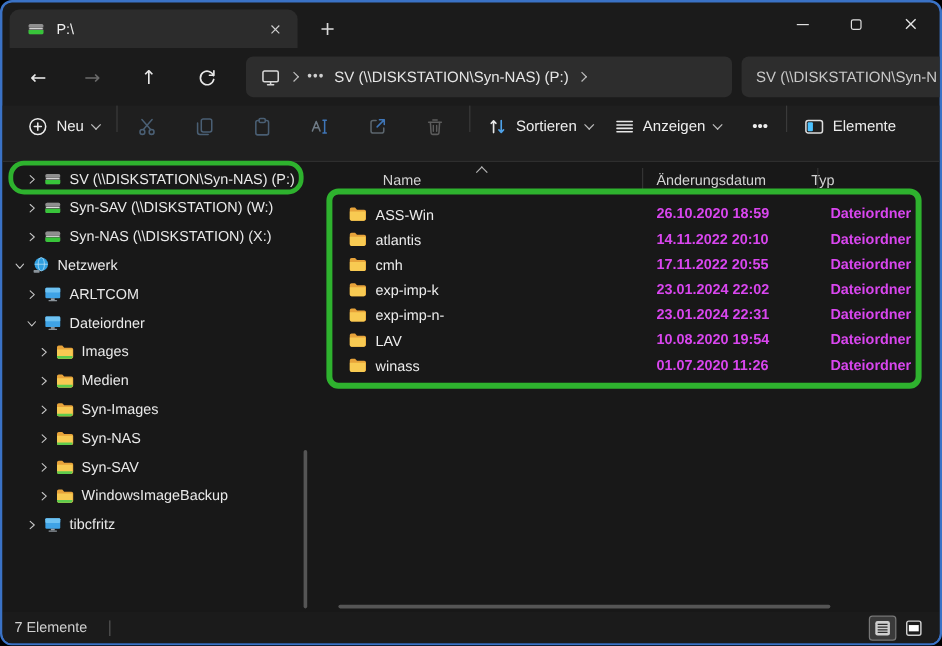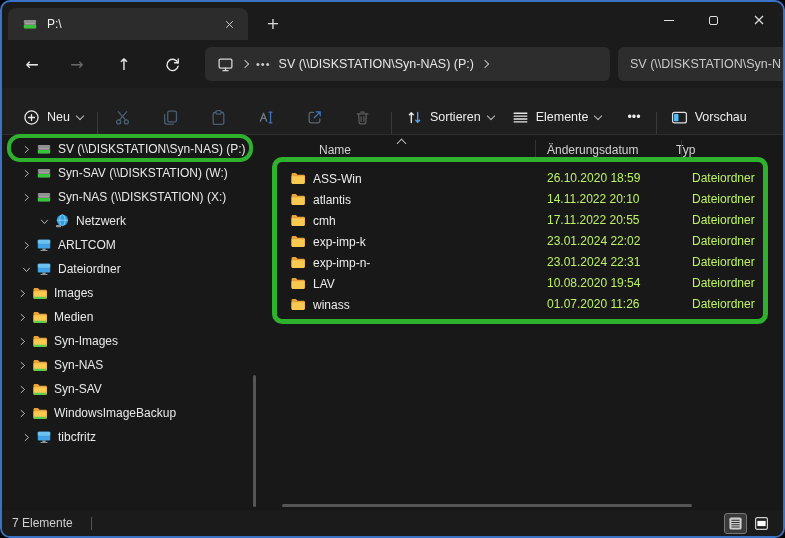--- a/index.html
+++ b/index.html
@@ -37,51 +37,51 @@
   .addr .dots { font-size:11px; color:#cfcfcf; letter-spacing:1px; }
   .chev { width:6px; height:6px; border-right:1.4px solid #bdbdbd; border-bottom:1.4px solid #bdbdbd; display:inline-block; }
   .chev.r { transform:rotate(-45deg); }
   .chev.d { transform:rotate(45deg); margin-top:-2px; }
   .search { position:absolute; left:616px; top:7px; width:180px; height:34px; background:#2d2d2d;
             border-radius:6px; border:none; outline:none; color:#c9c9c9; font-size:12.5px;
             padding:0 0 0 12px; font-family:"Liberation Sans","DejaVu Sans",sans-serif; }
 
   
   .toolbar { position:absolute; left:0; top:86px; right:0; height:47px; background:#1f1f1f;
-             border-bottom:1px solid #2e2e2e; display:flex; align-items:flex-end; padding:0 12px; }
+             border-bottom:1px solid #2e2e2e; display:flex; align-items:flex-start; padding:0 12px; }
   .tbtn { display:flex; align-items:center; gap:7px; color:#ededed; font-size:12.5px; height:34px;
           padding:0 9px; border-radius:5px; }
   .tico { width:36px; height:34px; display:flex; align-items:center; justify-content:center; border-radius:5px; }
   .tsep { width:1px; height:22px; background:#3a3a3a; margin:0 5px; }
   .sp { flex:0 0 auto; }
 
   
   .body { position:absolute; left:0; top:133px; right:0; bottom:26px; background:#181818; display:flex; }
 
   .sidebar { width:266px; position:relative; flex:0 0 auto; }
   .stree { padding-top:2px; }
   .sitem { display:flex; align-items:center; height:24px; font-size:12px; color:#e9e9e9; gap:0; }
   .sitem .chevbox { width:16px; display:flex; justify-content:center; flex:0 0 auto; }
   .sitem .sico { width:20px; display:flex; justify-content:center; flex:0 0 auto; margin-right:4px; }
-  .lvl0 { padding-left:6px;margin-left:28px; } .lvl1 { padding-left:16px; } .lvl2 { padding-left:12px; }
+  .lvl0 { padding-left:6px; } .lvl1 { padding-left:16px; } .lvl2 { padding-left:26px; }
   .sscroll { position:absolute; right:12px; top:240px; width:3px; height:132px; background:#555; border-radius:2px; }
 
   .main { flex:1; position:relative; }
   .colhead { position:absolute; left:0; top:4px; right:6px; height:22px; color:#d2d2d2; font-size:12px; }
   .colhead .cname { position:absolute; left:15px; top:4px;margin-left:36px; }
   .colhead .cmod  { position:absolute; left:279px; top:4px; }
   .colhead .ctyp  { position:absolute; left:408px; top:4px; }
   .colsep { position:absolute; top:1px; width:1px; height:20px; background:#333; }
   .caretup { position:absolute; left:130px; top:1px; width:7px; height:7px;
              border-top:1.5px solid #b5b5b5; border-right:1.5px solid #b5b5b5; transform:rotate(-45deg); }
   .rows { position:absolute; left:0; top:32px; right:0; }
   .row { height:21px; display:grid; grid-template-columns:279px 145px auto; align-items:center;
          font-size:12px; color:#ececec; }
   .row .ncell { display:flex; align-items:flex-end; gap:7px; padding-left:22px; }
-  .row .dcell, .row .tcell { color:#bef264; }
+  .row .dcell, .row .tcell { color:#d946ef;font-weight:bold; }
   .hscroll { position:absolute; left:14px; top:369px; width:410px; height:3px; background:#555; border-radius:2px; }
 
   
   .statusbar { position:absolute; left:0; bottom:0; right:0; height:26px; background:#1b1b1b;
                display:flex; align-items:center; padding:0 10px; color:#d0d0d0; font-size:12px; }
   .sdiv { width:1px; height:13px; background:#555; margin-left:18px; }
   .statusbar .grow { flex:1; }
   .vbtn { width:23px; height:21px; display:flex; align-items:center; justify-content:center;
           border-radius:3px; margin-left:3px; }
   .vbtn.active { background:#3a3a3a; border:1px solid #777; }
@@ -287,30 +287,30 @@
       <svg class="ic" width="17" height="17">
           <use href="#i-sort"></use>
         </svg>
       <span>Sortieren</span>
       <span class="chev d"></span>
     </div>
     <div class="tbtn sp">
       <svg class="ic" width="17" height="17">
           <use href="#i-lines"></use>
         </svg>
-      <span>Elemente</span>
+      <span>Anzeigen</span>
       <span class="chev d"></span>
     </div>
     <div class="tbtn sp" style="margin-left:8px;">•••</div>
     <div class="tsep" style="margin-left:6px;"></div>
     <div class="tbtn sp">
       <svg class="ic" width="17" height="17">
           <use href="#i-preview"></use>
         </svg>
-      <span>Vorschau</span>
+      <span>Elemente</span>
     </div>
   </div>
 
   <div class="body">
 
     <div class="sidebar">
       <div class="stree">
         <div class="sitem lvl1">
           <span class="chevbox">
               <svg class="ic" width="11" height="11">

